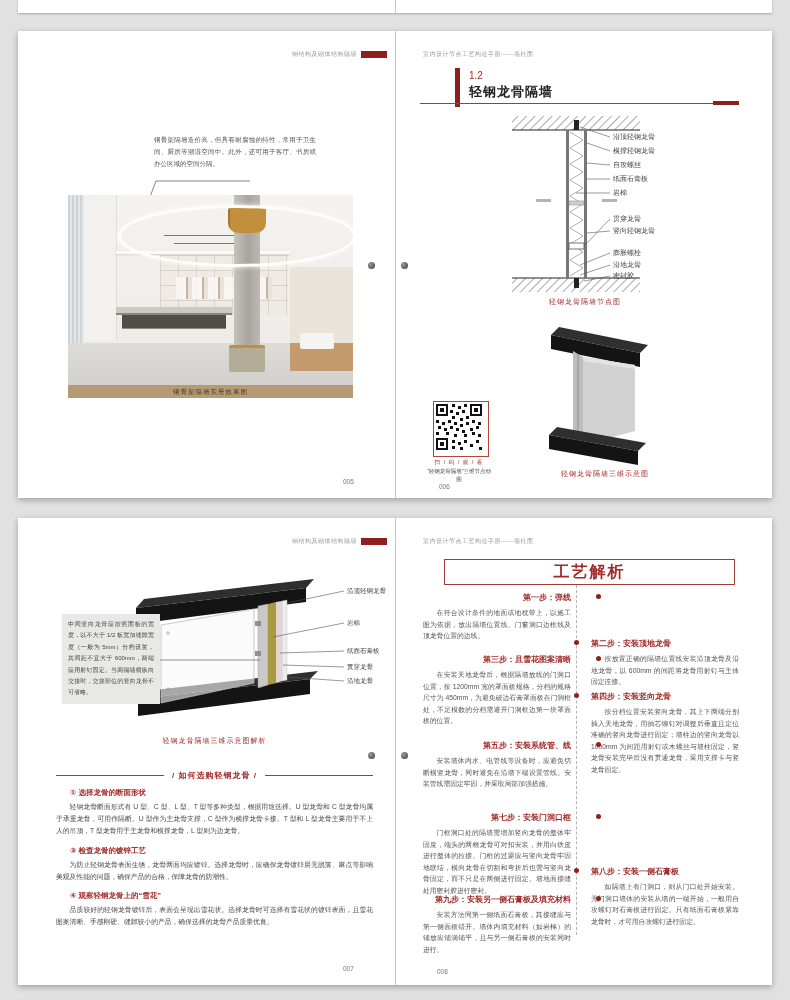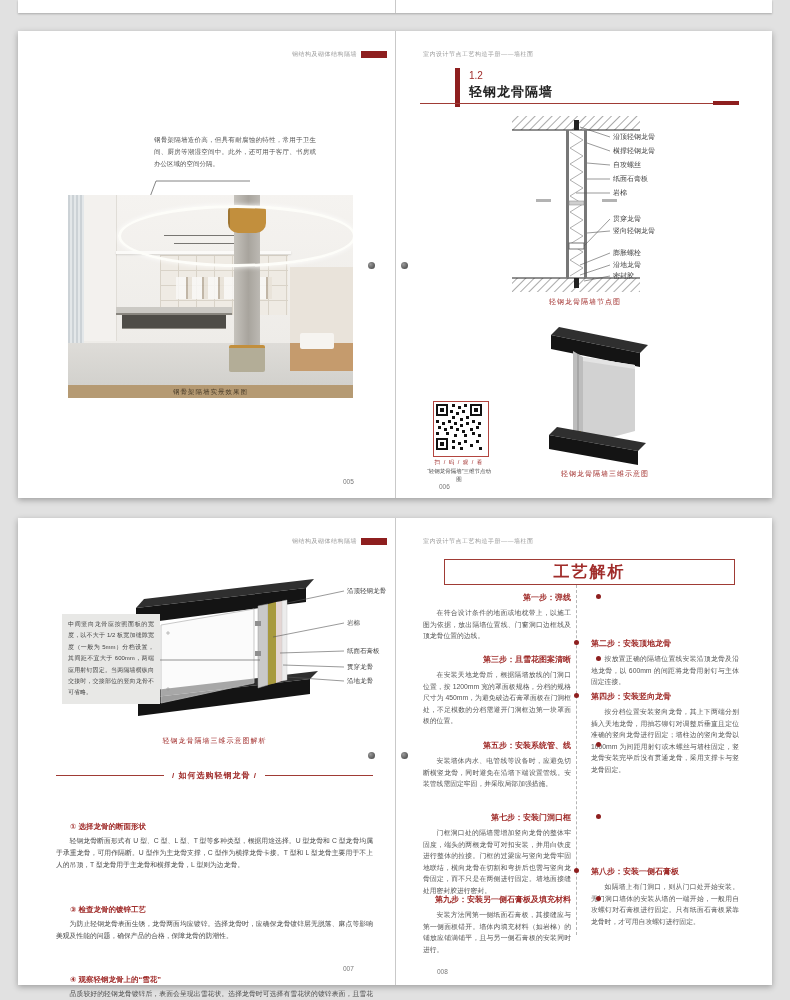--- a/index.html
+++ b/index.html
@@ -91,21 +91,21 @@
   .qr-desc{position:absolute;left:30px;top:436px;width:68px;font-size:5.5px;color:#444;
     line-height:1.5;text-align:center;}
 
   
   .note-box{position:absolute;left:36px;top:96px;width:86px;background:#e8e8e6;
     padding:5px 6px;font-size:6px;line-height:1.9;color:#444;text-align:justify;}
   .divider{position:absolute;left:30px;top:252px;width:317px;display:flex;align-items:center;gap:8px;}
   .divider .line{flex:1;height:1px;background:#a03b35;}
   .divider .t{font-size:8px;font-weight:bold;color:#a02c2a;letter-spacing:1px;}
   .guide{position:absolute;left:30px;top:270px;width:317px;}
-  .guide-item{margin-bottom:9px;margin-top:34px;}
+  .guide-item{margin-bottom:9px;}
   .guide-item .h{font-size:7.5px;font-weight:bold;color:#a02c2a;margin:0 0 3px 14px;}
   .guide-item .b{font-size:6.8px;line-height:1.75;color:#4a4a4a;text-align:justify;
     text-indent:2em;}
 
   
   .proc-box{position:absolute;left:49px;top:41px;width:289px;height:24px;border:1px solid #a03b35;}
   .proc-box .t{display:block;text-align:center;line-height:24px;font-size:16px;font-weight:bold;
     color:#a02c2a;letter-spacing:2px;}
   .timeline{position:absolute;left:181px;top:67px;height:350px;border-left:1px dashed #b5b5b5;}
   .step{position:absolute;}

